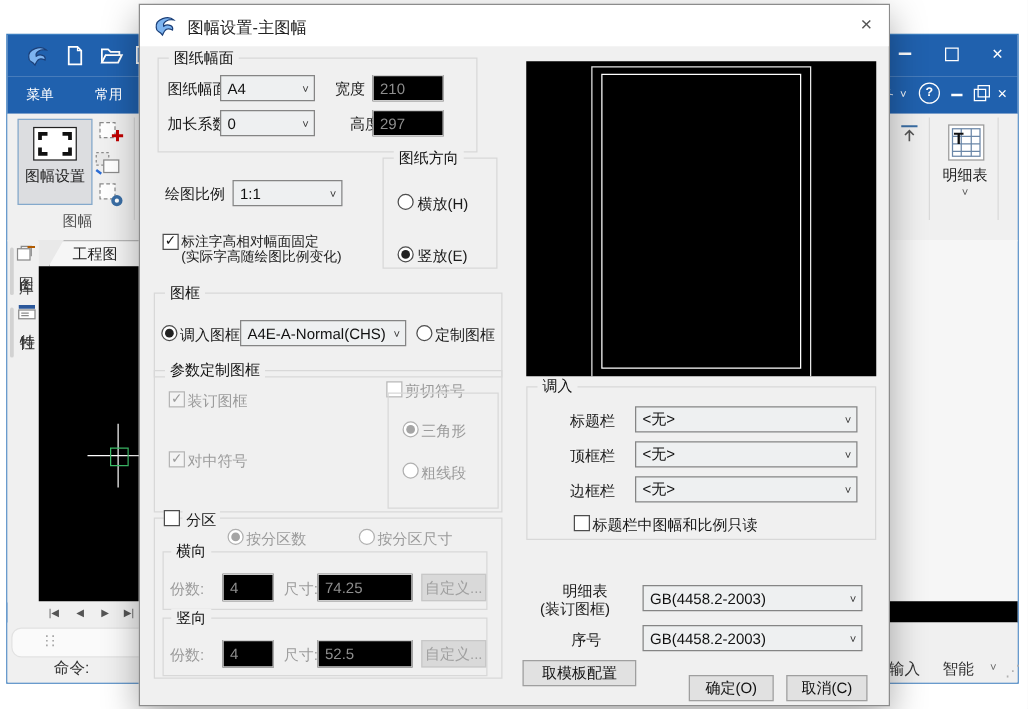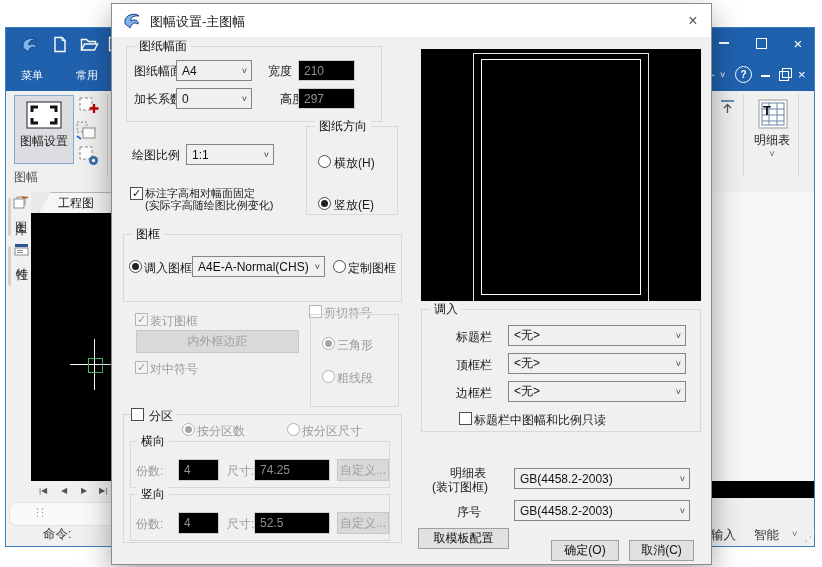--- a/index.html
+++ b/index.html
@@ -9,21 +9,21 @@
   .win{position:absolute;left:5px;top:27px;width:808px;height:518px;background:#f0f0f0;
        border:1px solid #3c7fc1;}
   .titlebar{position:absolute;left:0;top:0;width:808px;height:33px;background:#2061ae;}
   .menurow{position:absolute;left:0;top:33px;width:808px;height:30px;background:#2061ae;color:#fff;}
   .menutab{position:absolute;font-size:11px;color:#fff;white-space:nowrap;}
   .ribbon{position:absolute;left:0;top:63px;width:808px;height:101px;background:#f0f0f0;border-bottom:1px solid #d0d0d0;}
   .vsep{position:absolute;width:1px;background:#d9d9d9;}
   .bigbtn{position:absolute;left:8px;top:4px;width:60px;height:69px;background:#dcdde0;border:1px solid #84a9cc;
           display:flex;flex-direction:column;align-items:center;box-sizing:border-box;}
   .bigbtn .cap{font-size:12px;color:#222;margin-top:4px;}
-  .ribgrouplbl{position:absolute;font-size:12px;color:#555;text-align:left;font-family:Liberation Mono, monospace;}
+  .ribgrouplbl{position:absolute;font-size:12px;color:#555;text-align:right;font-family:Liberation Mono, monospace;}
   .smicon{position:absolute;width:24px;height:24px;}
   .tabrow{position:absolute;left:25px;top:164px;width:680px;height:21px;background:#e9e9e9;}
   .doctab{position:absolute;left:8px;top:0;width:74px;height:21px;background:#f6f6f6;border:1px solid #b8b8b8;border-bottom:none;
           clip-path:polygon(12px 0,100% 0,100% 100%,0 100%);display:flex;align-items:center;justify-content:center;
           font-size:12px;color:#222;box-sizing:border-box;}
   .sidebar{position:absolute;left:0;top:164px;width:25px;height:290px;background:#f0f0f0;}
   .gripbar{position:absolute;left:2px;width:3px;border-radius:2px;background:#d2d2d2;}
   .vtxt{position:absolute;writing-mode:vertical-rl;text-orientation:upright;font-size:12px;color:#333;letter-spacing:1px;}
   .canvas{position:absolute;left:25px;top:185px;width:680px;height:268px;background:#000;overflow:hidden;}
   .xline{position:absolute;background:#fff;}
@@ -279,27 +279,27 @@
   </div>
   <div class="radio on" style="left:17px;top:256px"></div>
   <span class="lbl" style="left:32px;top:256px">调入图框</span>
   <div class="combo" style="left:80px;top:252px;width:133px;height:21px">
     <span>A4E-A-Normal(CHS)</span>
     <span class="chev">˅</span>
   </div>
   <div class="radio" style="left:221px;top:256px"></div>
   <span class="lbl" style="left:236px;top:256px">定制图框</span>
 
+  <div class="grp" style="left:11px;top:292px;width:279px;height:114px">
+    <span class="legend" style="left:8px;top:-8px">参数定制图框</span>
+  </div>
   <div class="chk dis" style="left:23px;top:309px">
     <span>✓</span>
   </div>
   <span class="lbl dis" style="left:38px;top:309px">装订图框</span>
-  <div class="btn dis" style="left:24px;top:326px;width:163px;height:23px">
-    <span>内外框边距</span>
-  </div>
   <div class="chk dis" style="left:23px;top:357px">
     <span>✓</span>
   </div>
   <span class="lbl dis" style="left:38px;top:357px">对中符号</span>
   <div class="chk dis" style="left:197px;top:301px;background:#fff"></div>
   <span class="lbl dis" style="left:212px;top:301px">剪切符号</span>
   <div class="grp" style="left:198px;top:310px;width:89px;height:93px"></div>
   <div class="radio dis on" style="left:210px;top:333px"></div>
   <span class="lbl dis" style="left:225px;top:333px">三角形</span>
   <div class="radio dis" style="left:210px;top:366px"></div>

